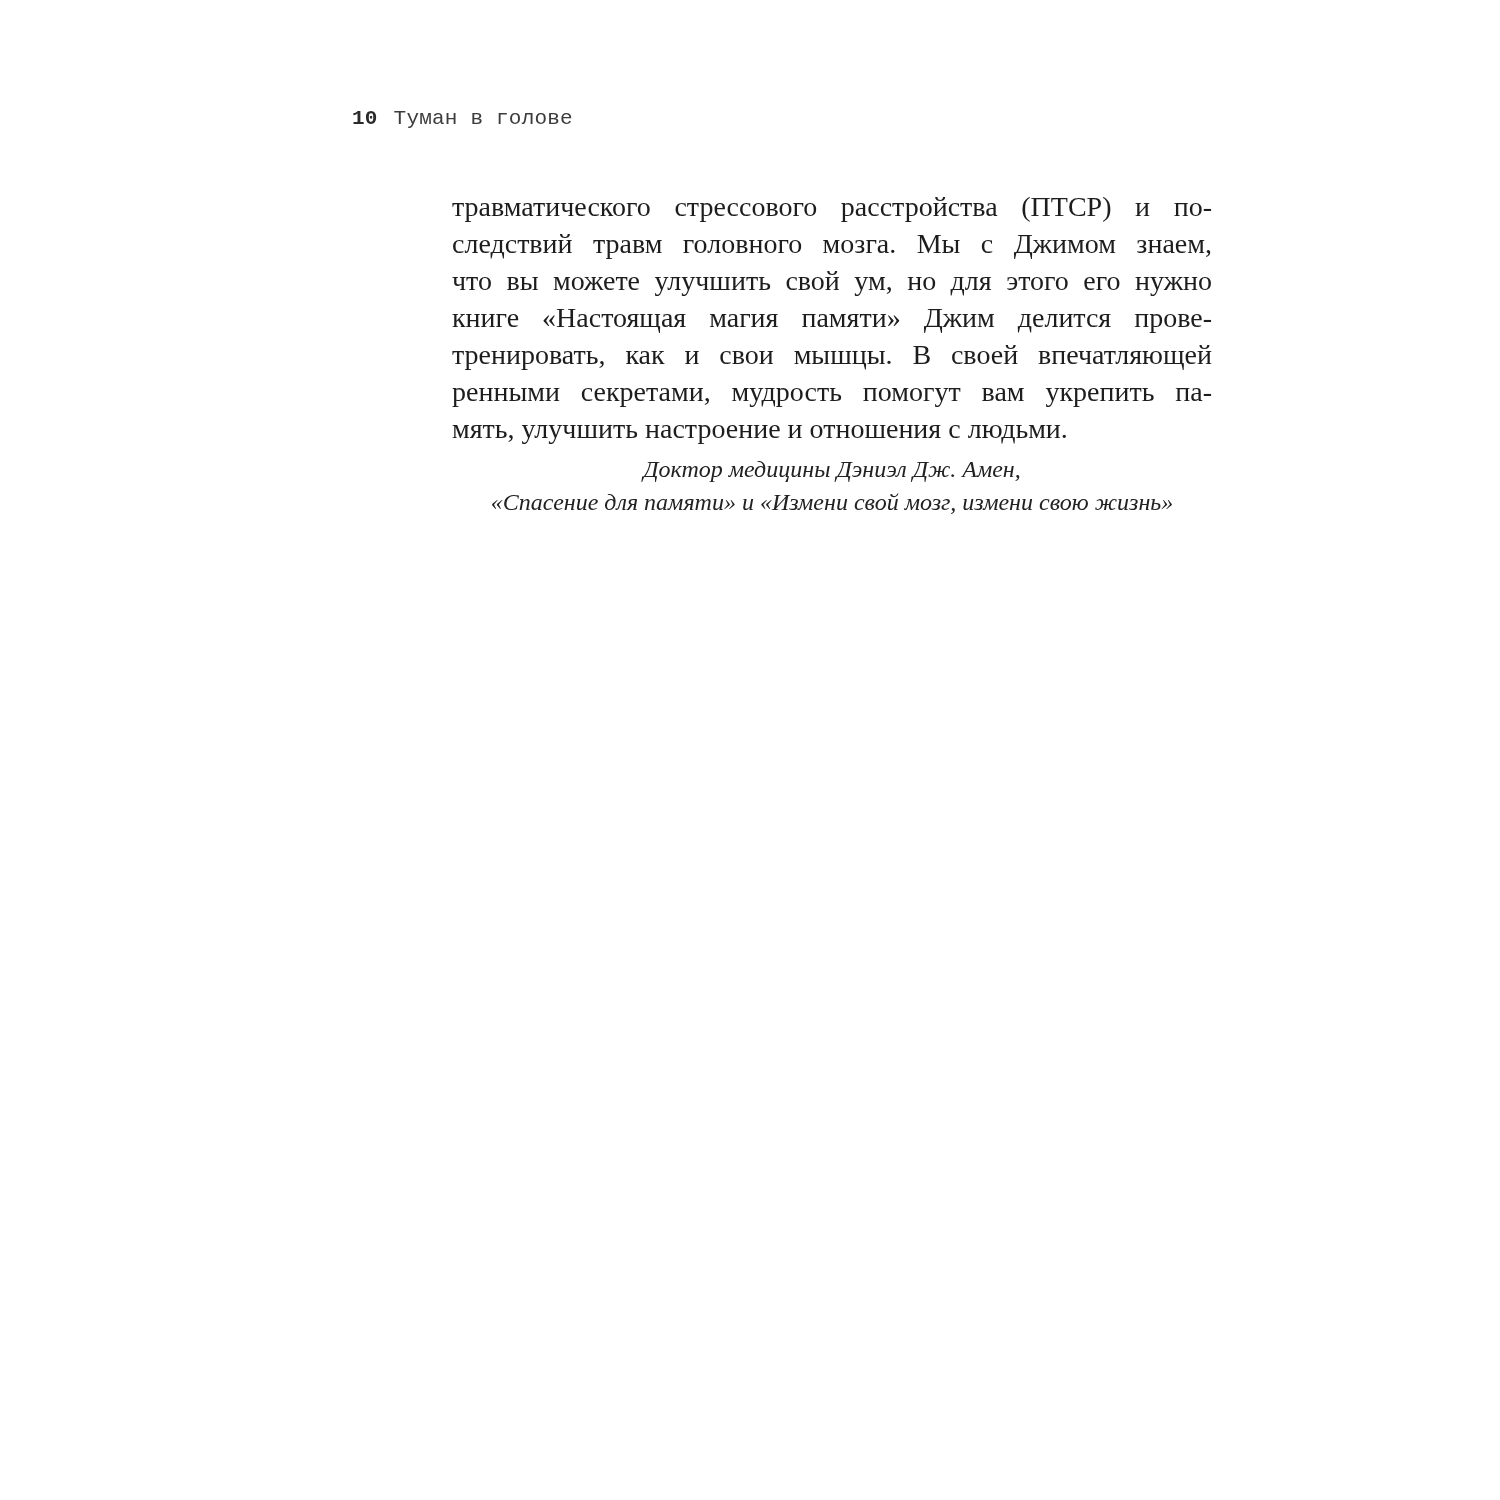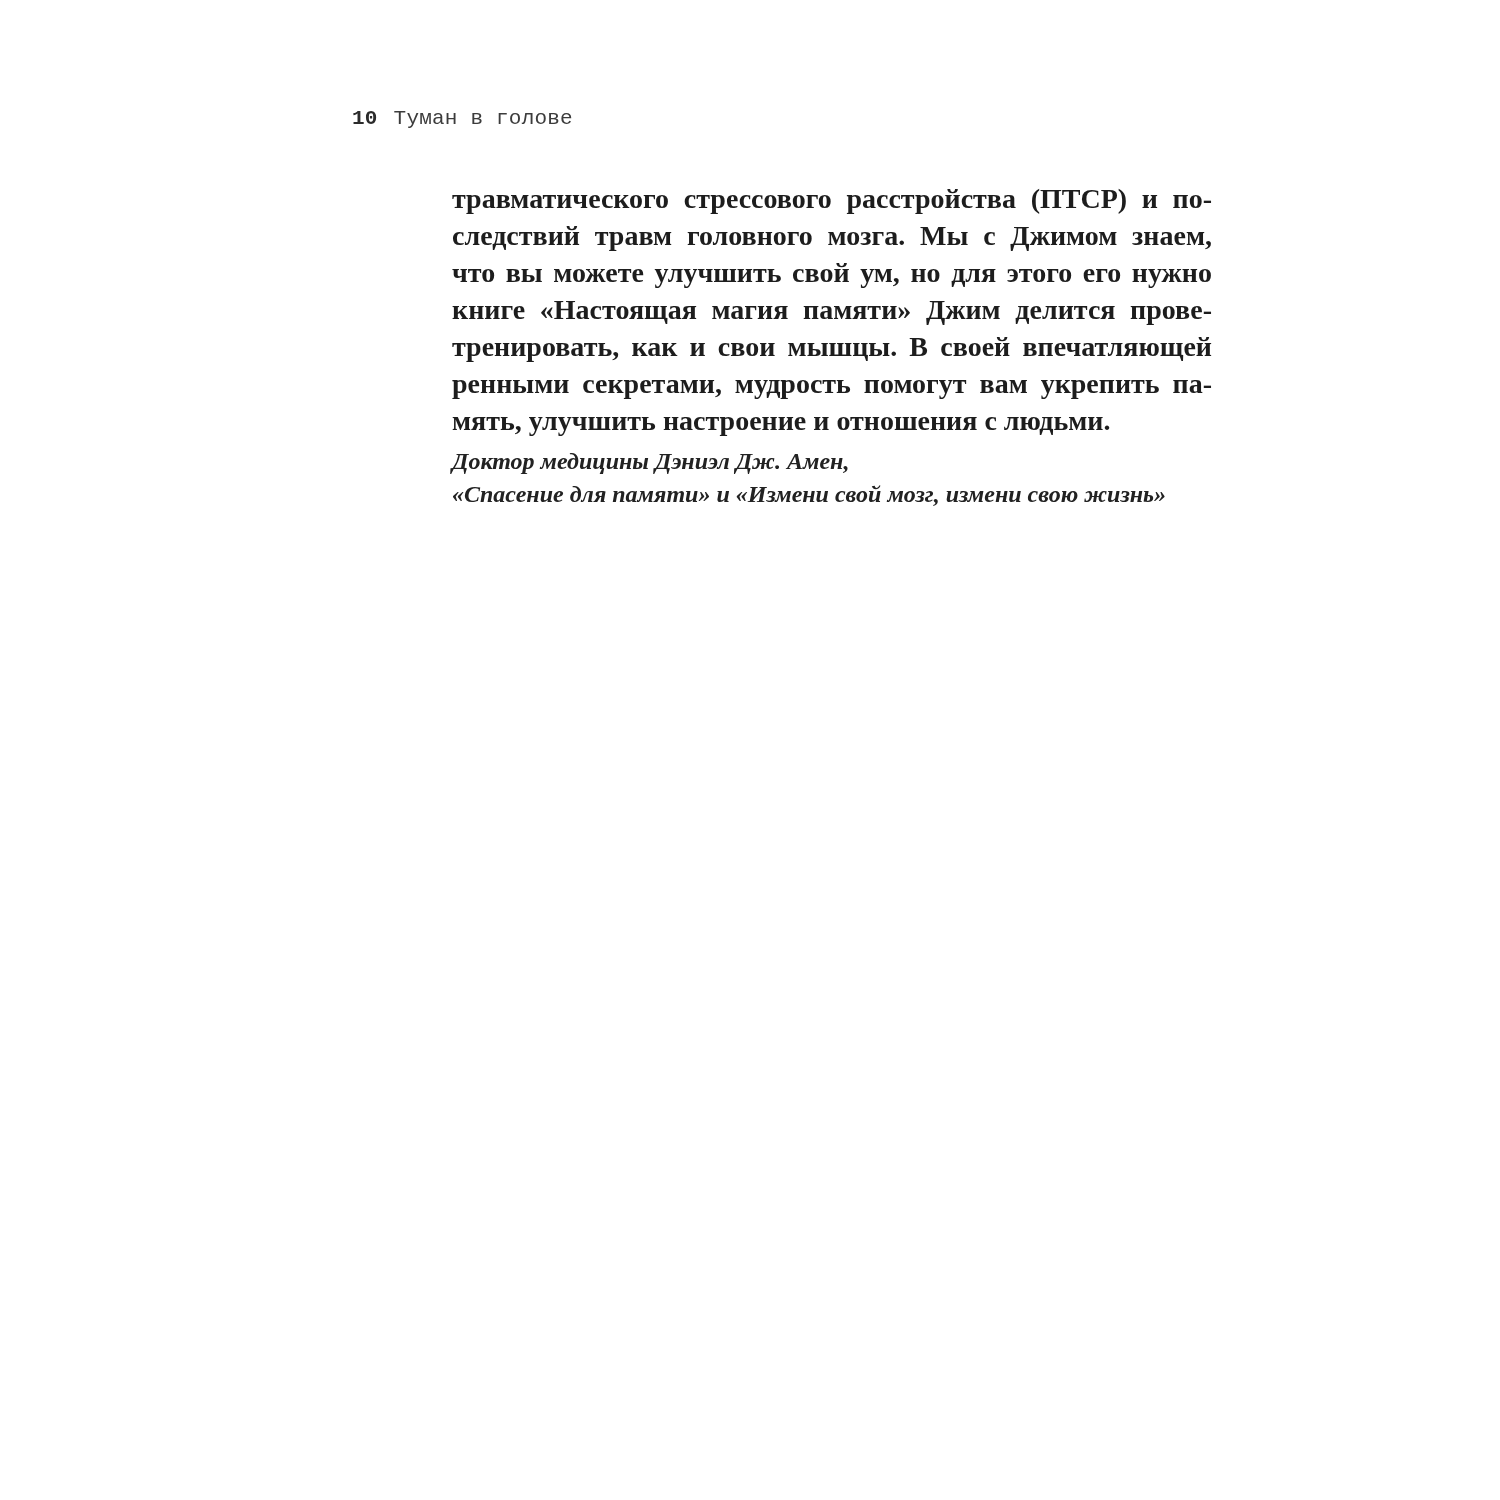--- a/index.html
+++ b/index.html
@@ -26,47 +26,46 @@
     white-space: nowrap;
   }
   .running-header .page-num {
     font-weight: 700;
     color: #2b2b2b;
     margin-right: 16px;
   }
   .body-block {
     position: absolute;
     left: 452px;
-    top: 180px;
+    top: 188px;
     width: 760px;
     font-family: "Liberation Serif", serif;
     font-size: 28px;
     line-height: 37px;
     color: #1d1d1d;
-    font-weight: bold;
   }
   .body-line {
     text-align: justify;
     text-align-last: justify;
   }
   .body-line.para-end {
     text-align-last: left;
   }
   .body-line.indent {
     text-indent: 26px;
   }
   .attribution {
     margin-top: 6px;
     font-style: italic;
     font-size: 24px;
     line-height: 33px;
     color: #222222;
   }
   .attribution-line {
-    text-align: left;
+    text-align: center;
     white-space: nowrap;
   }
 </style>
 </head>
 <body>
 
 <div class="page">
 
   <div class="running-header">
     <span class="page-num">10</span><span>Туман в голове</span>

